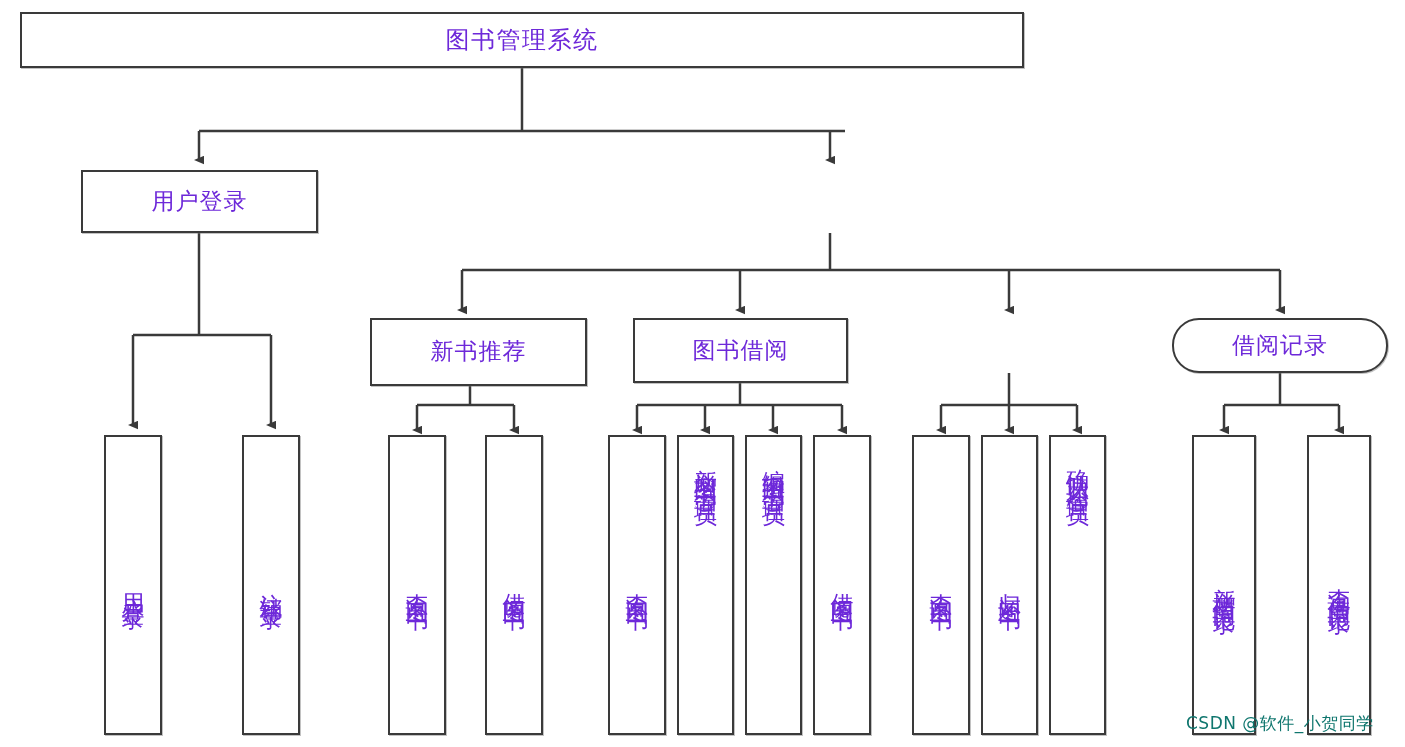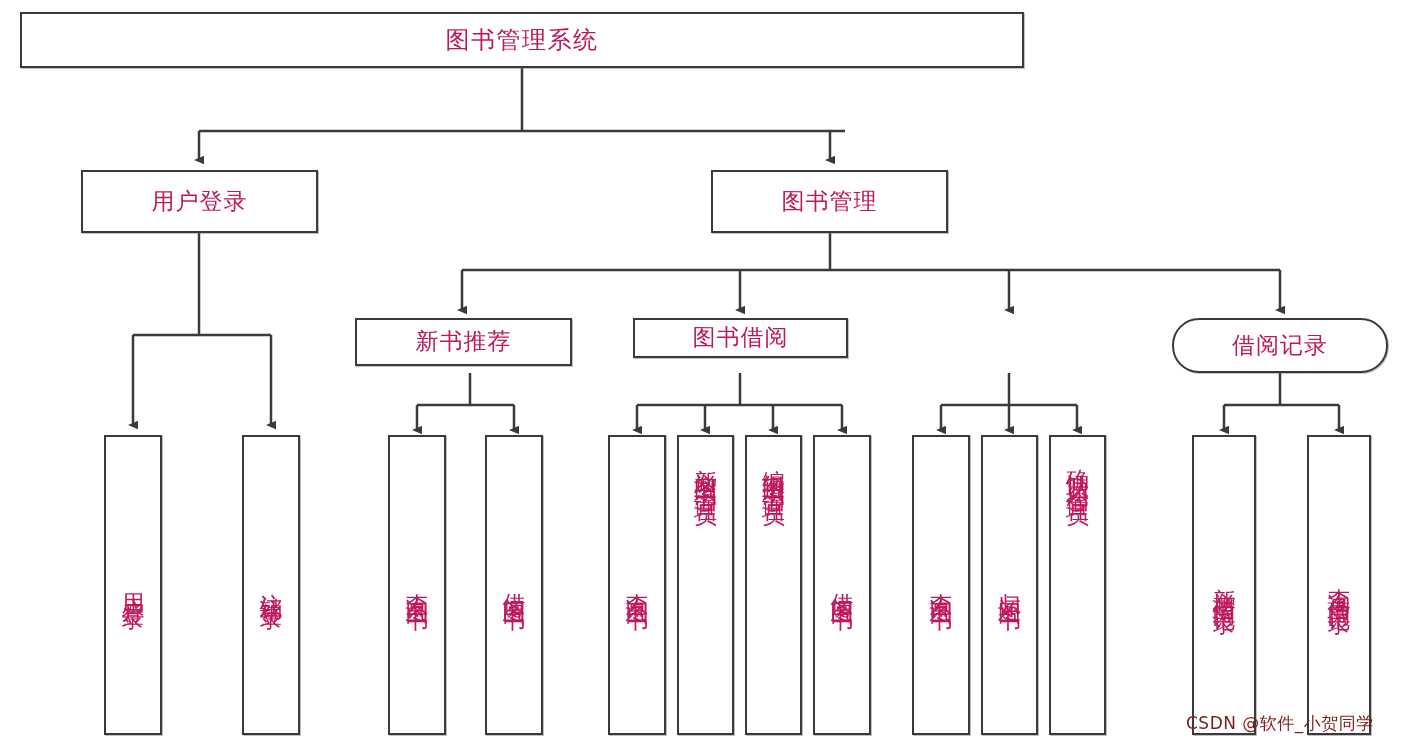--- a/index.html
+++ b/index.html
@@ -26,21 +26,21 @@
     pointer-events: none;
   }
   .node {
     position: absolute;
     box-sizing: border-box;
     border: 2.5px solid #3a3a3a;
     background: #ffffff;
     display: flex;
     align-items: center;
     justify-content: center;
-    color: #be185d;
+    color: #6d28d9;
     box-shadow: 1px 1px 0 rgba(120,120,120,0.45);
   }
   .node .label {
     display: block;
     text-align: center;
     line-height: 1.18;
   }
   
   .node.horiz .label {
     font-size: 23px;
@@ -68,21 +68,21 @@
   }
   .node.leaf.center-text {
     align-items: center;
     padding-top: 0;
   }
   .watermark {
     position: absolute;
     left: 1186px;
     top: 712px;
     font-size: 17px;
-    color: #7f1d1d;
+    color: #0f766e;
     letter-spacing: 0.5px;
     white-space: nowrap;
     user-select: none;
   }
 </style>
 </head>
 <body>
 
 <div id="canvas">
 
@@ -136,28 +136,25 @@
     </g>
   </svg>
 
   <div class="node horiz root" style="left:20px; top:12px; width:1004px; height:56px;">
     <span class="label">图书管理系统</span>
   </div>
 
   <div class="node horiz" style="left:81px; top:170px; width:237px; height:63px;">
     <span class="label">用户登录</span>
   </div>
-  <div class="node horiz" style="left:711px; top:170px; width:237px; height:63px;">
-    <span class="label">图书管理</span>
-  </div>
-
-  <div class="node horiz" style="left:355px; top:318px; width:217px; height:48px;">
+
+  <div class="node horiz" style="left:370px; top:318px; width:217px; height:68px;">
     <span class="label">新书推荐</span>
   </div>
-  <div class="node horiz" style="left:633px; top:318px; width:215px; height:40px;">
+  <div class="node horiz" style="left:633px; top:318px; width:215px; height:65px;">
     <span class="label">图书借阅</span>
   </div>
   <div class="node horiz" style="left:1172px; top:318px; width:216px; height:55px;border-radius:27px;">
     <span class="label">借阅记录</span>
   </div>
 
   <div class="node leaf center-text" style="left:104px; top:435px; width:58px; height:300px;">
     <span class="label">用户登录</span>
   </div>
   <div class="node leaf center-text" style="left:242px; top:435px; width:58px; height:300px;">

